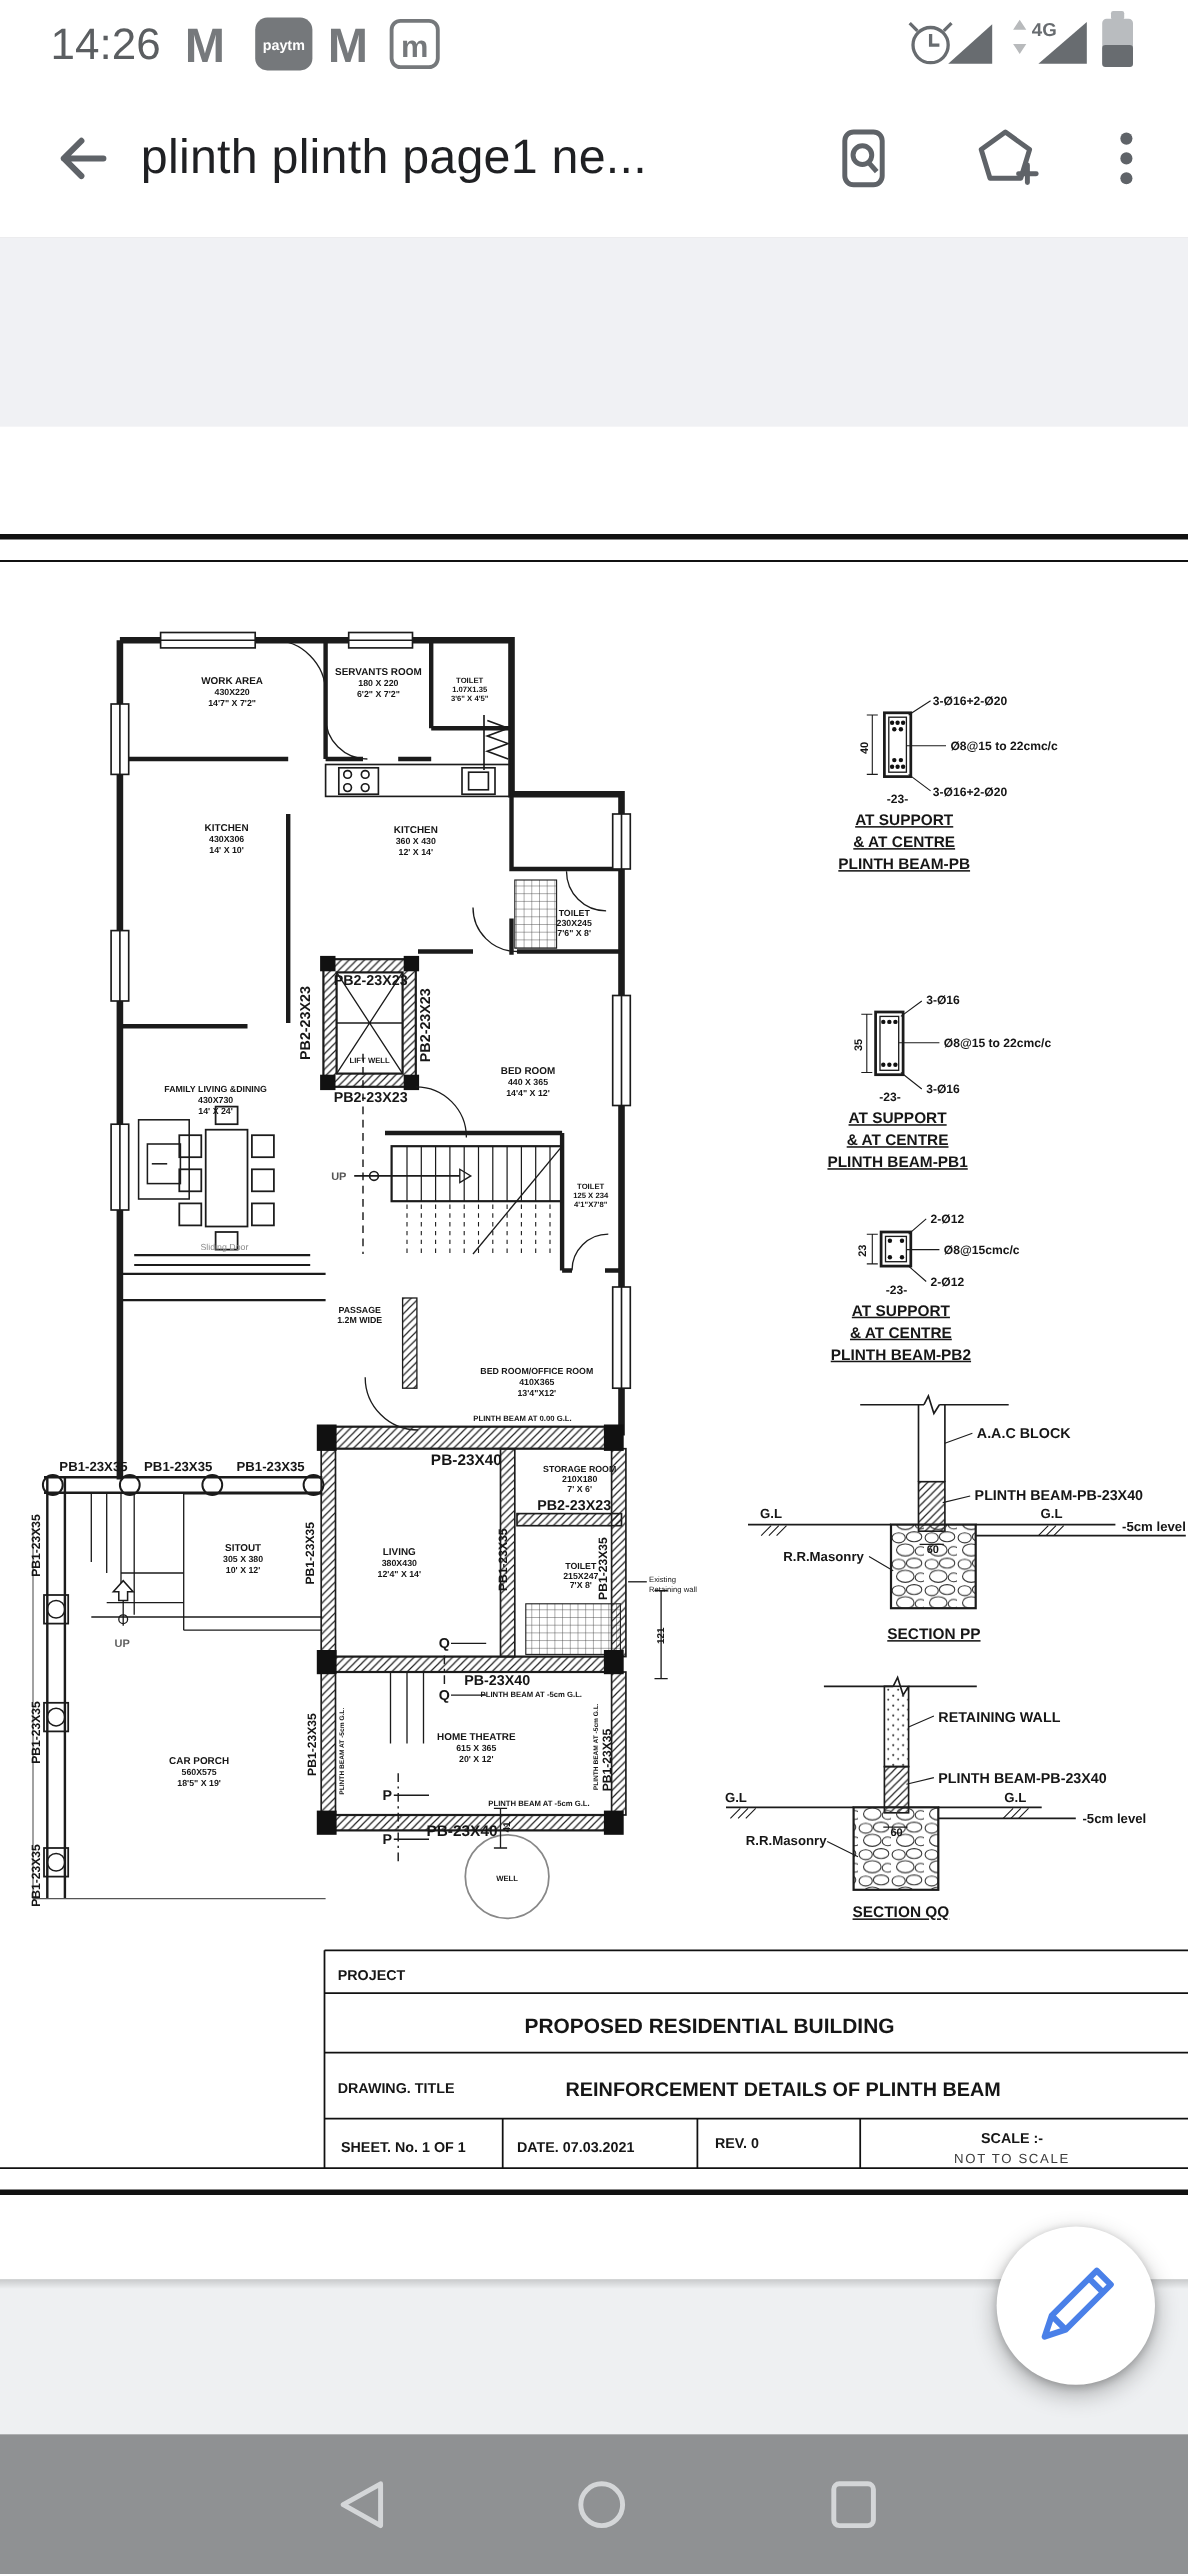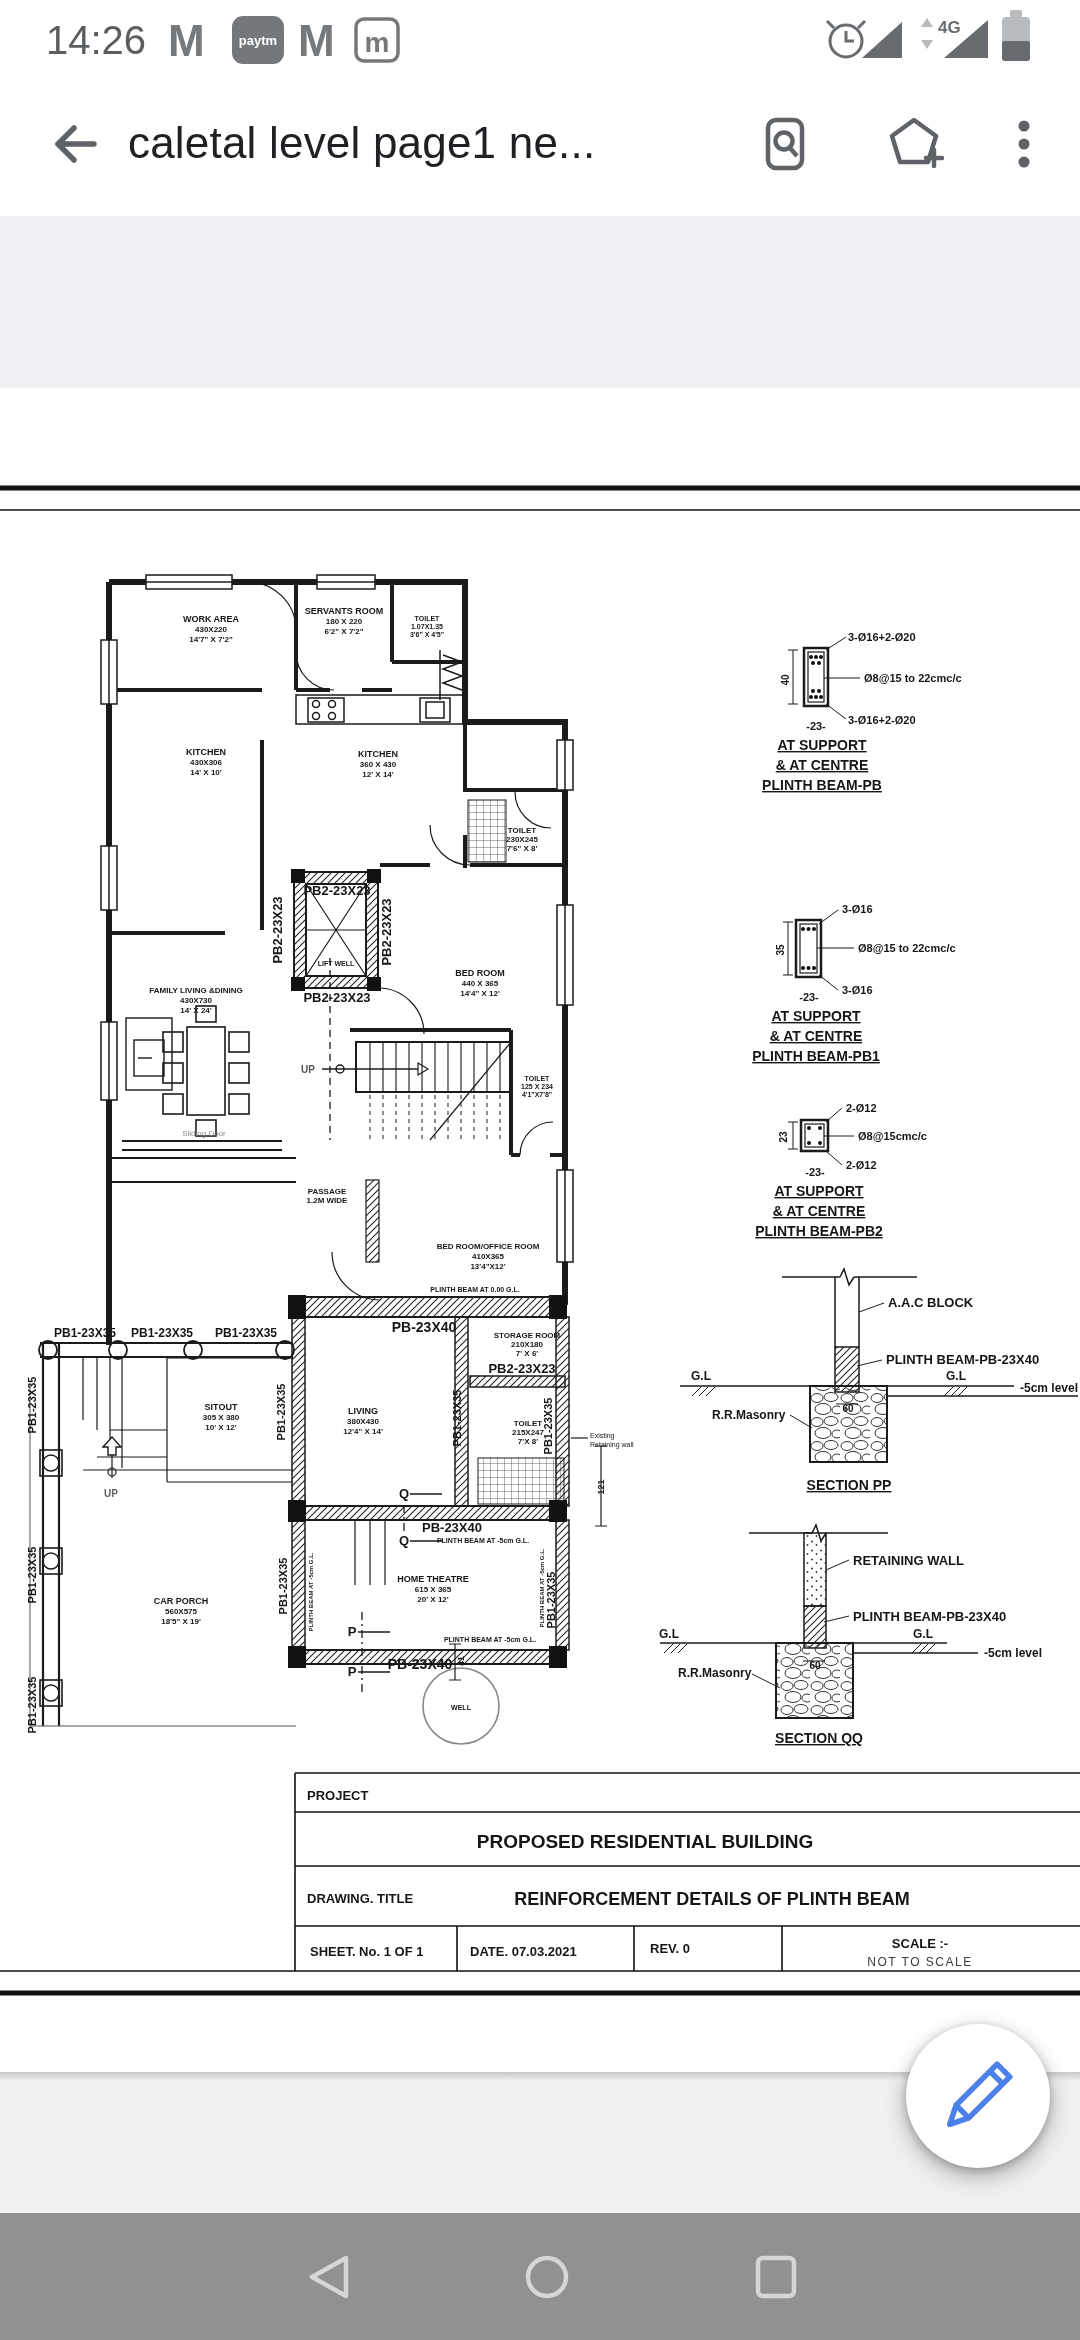--- a/index.html
+++ b/index.html
@@ -56,21 +56,21 @@
       <rect x="1002" y="41" width="28" height="20" rx="3" fill="#686c70"></rect>
     </g>
   </svg>
 
   <div class="abs app-bar"></div>
   <svg class="abs" style="left:44px;top:116px" width="60" height="56" viewBox="0 0 60 56">
     <g stroke="#5f6368" stroke-width="5.5" fill="none" stroke-linecap="round" stroke-linejoin="round">
       <path d="M50,28 H14 M14,28 L30,12 M14,28 L30,44"></path>
     </g>
   </svg>
-  <span class="abs app-title">caletal level page1 ne...</span>
+  <span class="abs app-title">plinth plinth page1 ne...</span>
   <svg class="abs" style="left:756px;top:114px" width="60" height="60" viewBox="0 0 60 60">
     <g stroke="#5f6368" stroke-width="4.5" fill="none" stroke-linejoin="round">
       <rect x="12" y="6" width="34" height="48" rx="8"></rect>
       <circle cx="28" cy="27" r="8.5"></circle>
       <path d="M34,34 L41,42"></path>
     </g>
   </svg>
   <svg class="abs" style="left:884px;top:112px" width="66" height="64" viewBox="0 0 66 64">
     <g stroke="#5f6368" stroke-width="4.5" fill="none" stroke-linejoin="round" stroke-linecap="round">
       <path d="M30,8 L52,24 L44,50 H16 L8,24 Z"></path>

